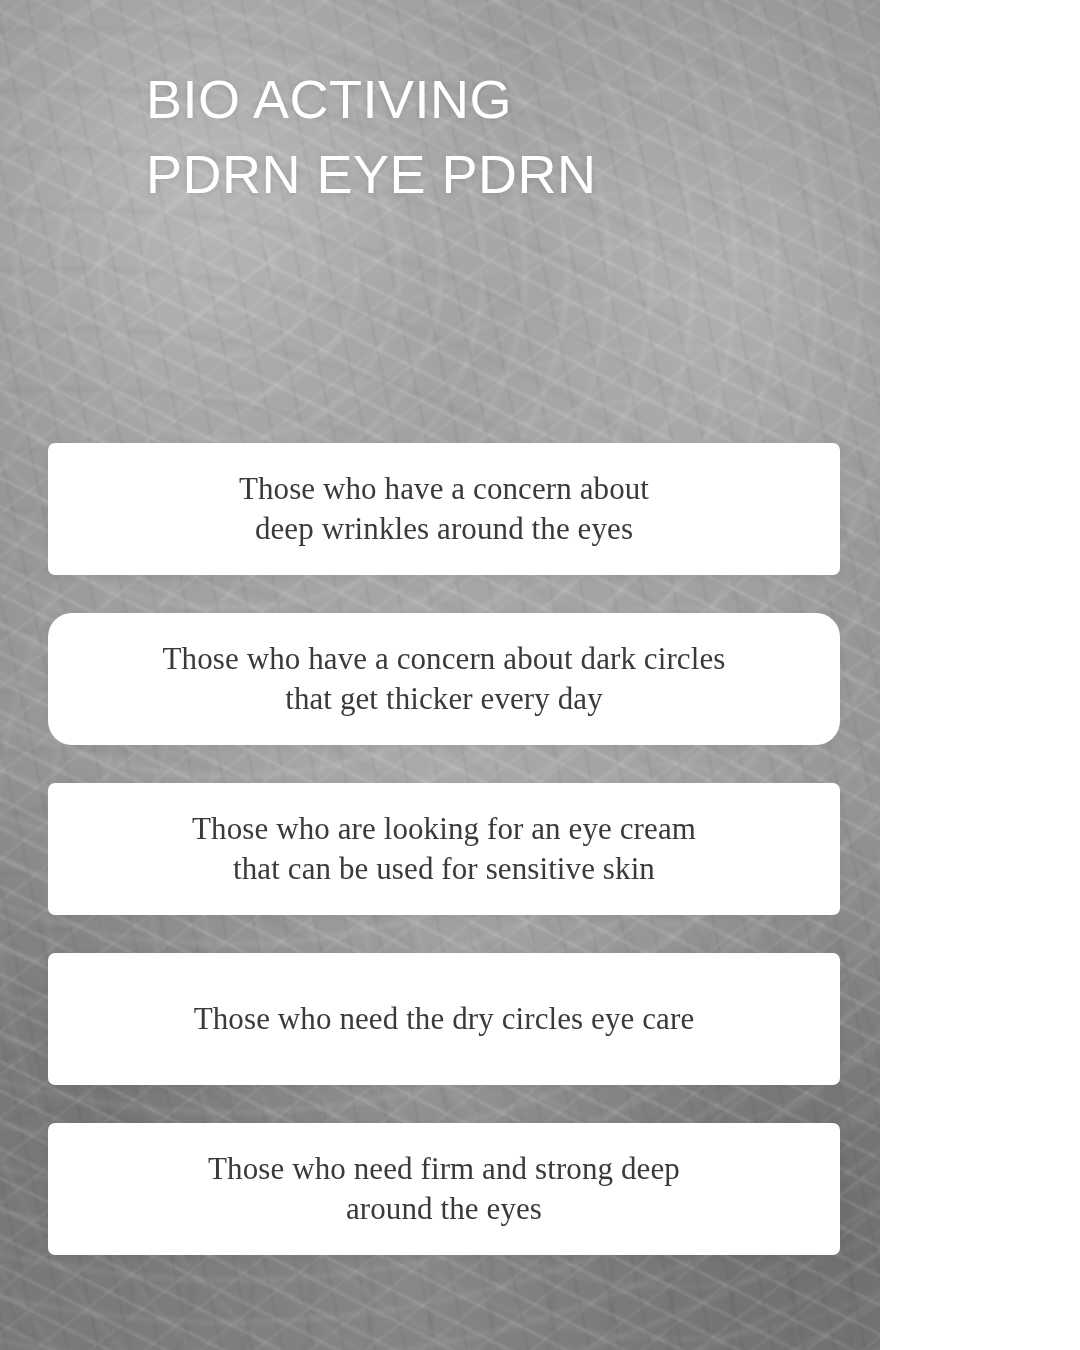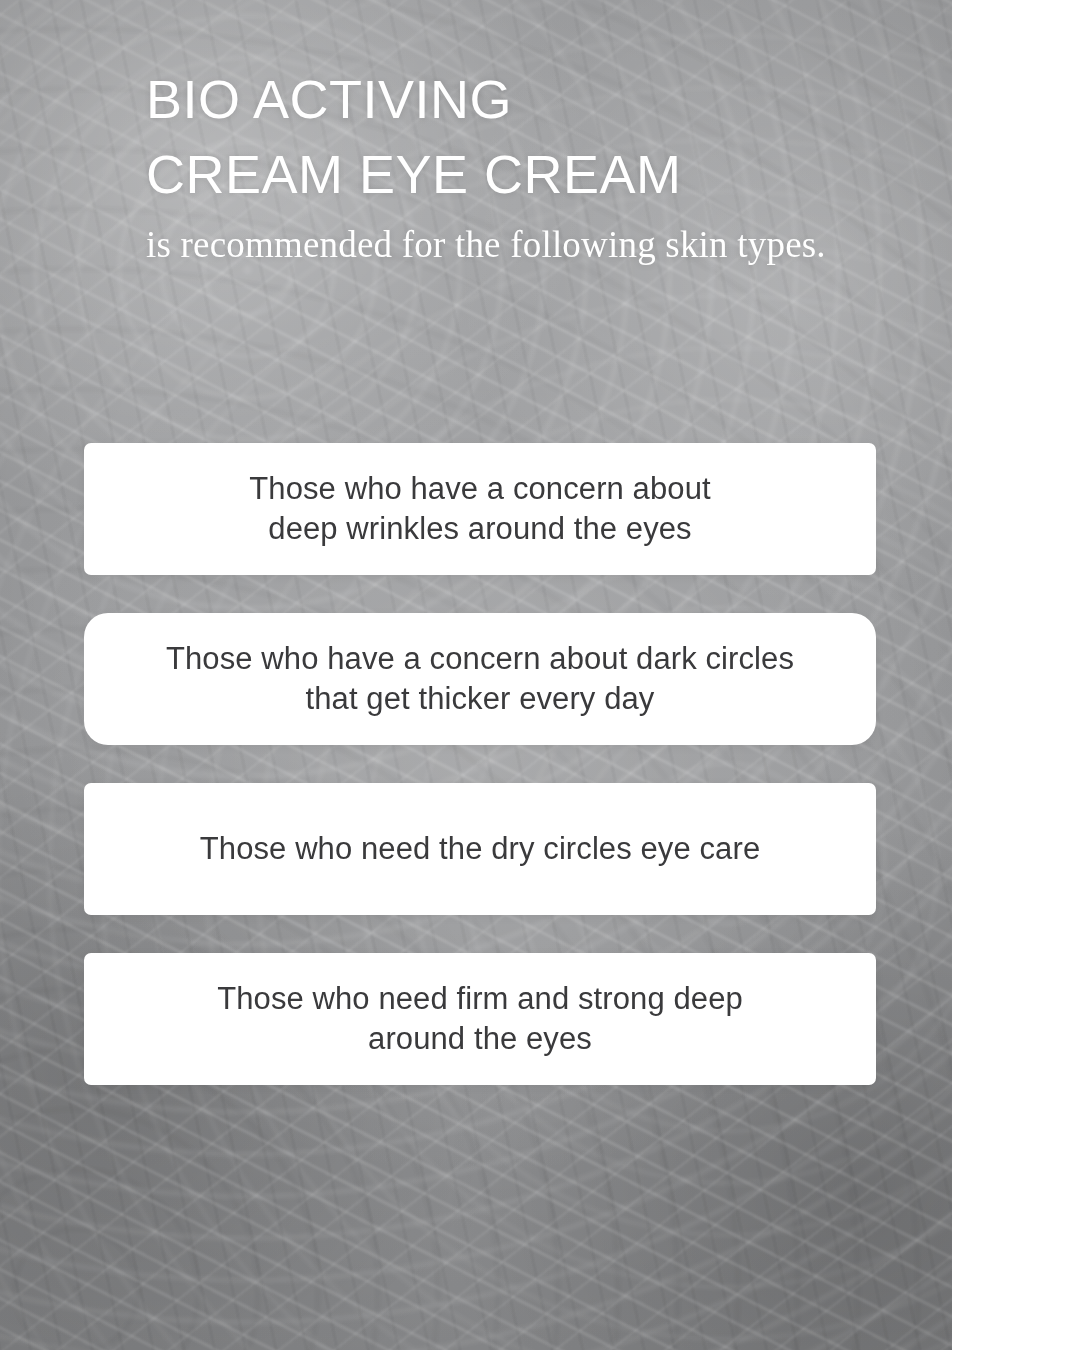--- a/index.html
+++ b/index.html
@@ -8,21 +8,21 @@
   }
   body {
     width: 1080px;
     height: 1350px;
     font-family: "Liberation Sans", sans-serif;
     overflow: hidden;
   }
 
   .poster {
     position: relative;
-    width: 952px;
+    width: 880px;
     height: 1350px;
     overflow: hidden;
     background: #a16207;
   }
 
   
   .bg-base {
     position: absolute;
     inset: 0;
     background:
@@ -85,20 +85,21 @@
     letter-spacing: 0.2px;
     text-shadow: 0 1px 6px rgba(0,0,0,0.12);
   }
 
   
   .cards {
     position: absolute;
     left: 8px;
     right: 0;
     top: 443px;
+    font-family: Liberation Serif, serif;
   }
   .card {
     background: #ffffff;
     border-radius: 7px;
     margin: 0 auto 38px auto;
     display: flex;
     align-items: center;
     justify-content: center;
     text-align: center;
     box-shadow: 0 2px 10px rgba(0,0,0,0.06);
@@ -120,33 +121,36 @@
 <div class="poster">
 
   <div class="bg-base"></div>
   <div class="bg-caustics-a"></div>
   <div class="bg-caustics-b"></div>
   <div class="bg-vignette"></div>
 
   <div class="header">
     <h1 class="headline">
       <span>BIO ACTIVING</span>
-      <span class="l2">CREAM EYE CREAM</span>
+      <span class="l2">PDRN EYE PDRN</span>
     </h1>
-    <div class="subhead">is recommended for the following skin types.</div>
   </div>
 
   <div class="cards">
     <div class="card w-narrow">
       <div class="card-text">Those who have a concern about
 deep wrinkles around the eyes</div>
     </div>
     <div class="card w-wide">
       <div class="card-text">Those who have a concern about dark circles
 that get thicker every day</div>
+    </div>
+    <div class="card w-narrow">
+      <div class="card-text">Those who are looking for an eye cream
+that can be used for sensitive skin</div>
     </div>
     <div class="card w-narrow">
       <div class="card-text">Those who need the dry circles eye care</div>
     </div>
     <div class="card w-narrow">
       <div class="card-text">Those who need firm and strong deep
 around the eyes</div>
     </div>
   </div>
 

